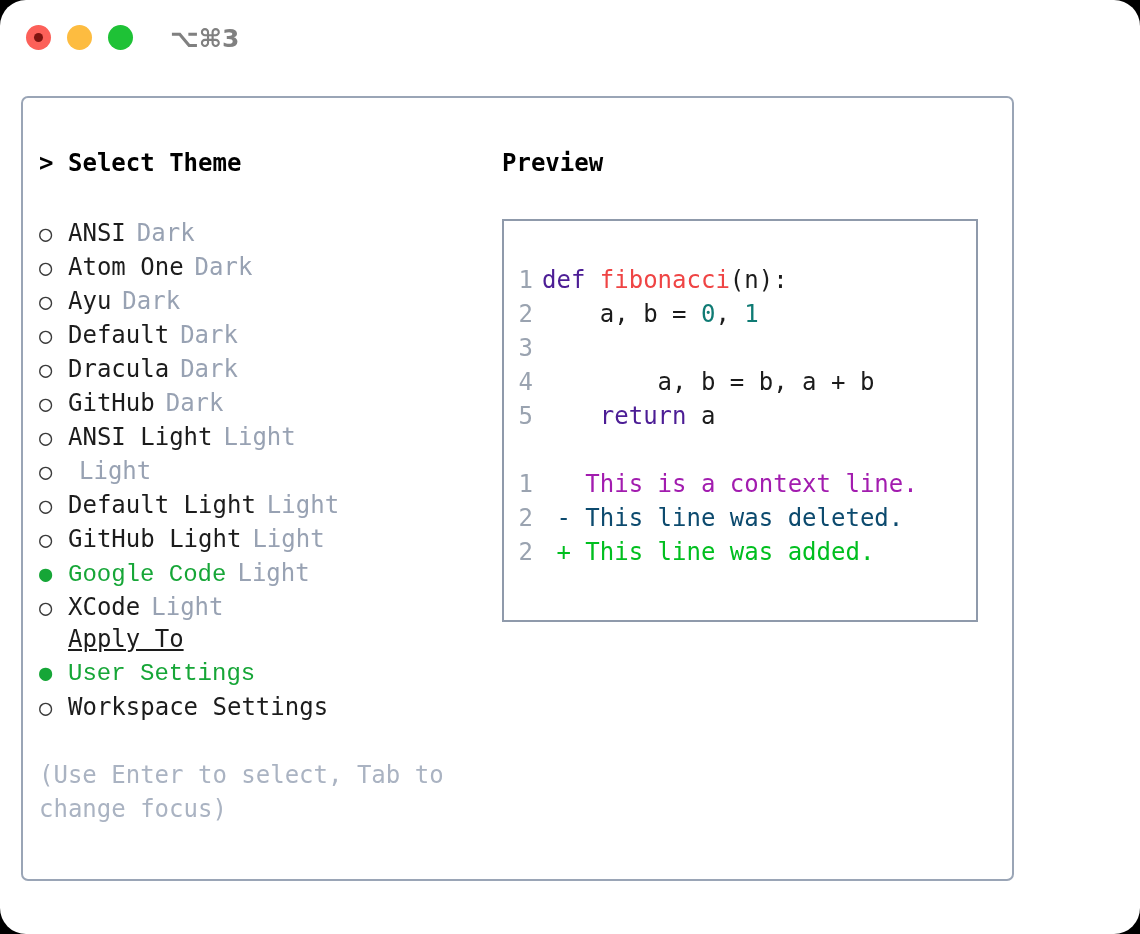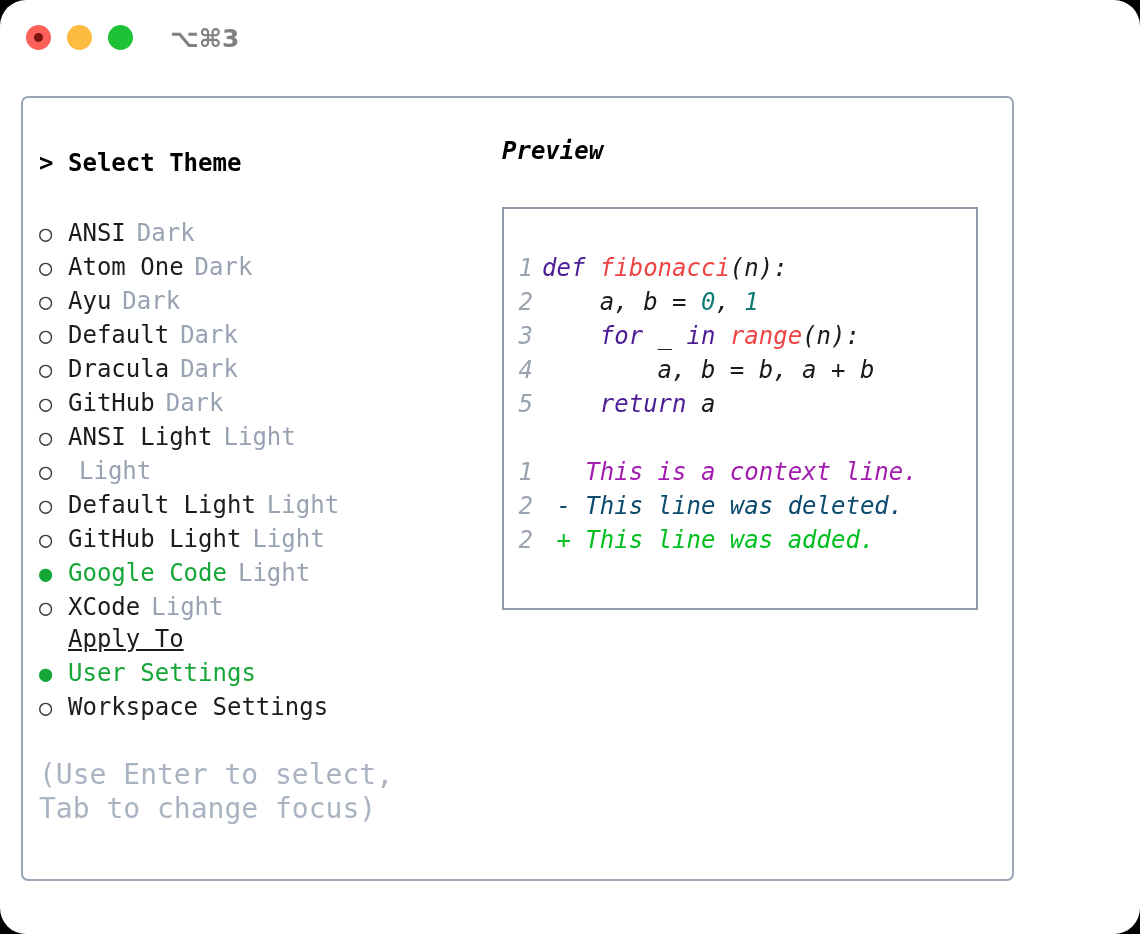--- a/index.html
+++ b/index.html
@@ -116,52 +116,52 @@
   }
   .marker.sel {
     color: #16a637;
   }
 
   .label {
     color: #1c1c1c;
   }
   .label.sel {
     color: #16a637;
+    font-family: Liberation Mono, monospace;
   }
 
   .tag {
     color: #98a2b3;
     margin-left: 11px;
     margin-top: 36px;
   }
 
   .section-label {
     color: #1c1c1c;
     padding-left: 29px;
     text-decoration: underline;
   }
 
   .spacer-sm { height: 34px; }
 
   .hint {
     margin-top: 34px;
-    font-size: 28px;
+    font-size: 24px;
     line-height: 34px;
     color: #aab3c2;
     width: 410px;
     white-space: normal;
   }
 
   
   .right-col {
     position: absolute;
     left: 479px;
-    top: 36px;
+    top: 48px;
     width: 490px;
-    font-style: italic;
   }
   .preview-title {
     font-size: 24px;
     line-height: 34px;
     font-weight: bold;
     color: #000000;
   }
 
   .code-box {
     margin-top: 39px;
@@ -306,21 +306,21 @@
       <div class="hint">(Use Enter to select, Tab to change focus)</div>
     </div>
 
     <div class="right-col">
       <div class="preview-title">Preview</div>
 
       <div class="code-box">
         <div id="code-lines">
             <div class="code-line"><span class="gutter">1</span><span class="code-text"><span class="tok-kw">def </span><span class="tok-fn">fibonacci</span><span class="tok-pl">(n):</span></span></div>
             <div class="code-line"><span class="gutter">2</span><span class="code-text"><span class="tok-pl">    a, b = </span><span class="tok-num">0</span><span class="tok-pl">, </span><span class="tok-num">1</span></span></div>
-            <div class="code-line"><span class="gutter">3</span><span class="code-text"><span class="tok-pl">    </span><span class="tok-kw">for</span><span class="tok-pl"> _ </span><span class="tok-kw">in</span><span class="tok-pl"> </span><span class="tok-fn">range</span><span class="tok-pl">(n):</span></span></div>
+            <div class="code-line"><span class="gutter">3</span></div>
             <div class="code-line"><span class="gutter">4</span><span class="code-text"><span class="tok-pl">        a, b = b, a + b</span></span></div>
             <div class="code-line"><span class="gutter">5</span><span class="code-text"><span class="tok-pl">    </span><span class="tok-kw">return</span><span class="tok-pl"> a</span></span></div>
           </div>
         <div class="blank-line"></div>
         <div id="diff-lines">
             <div class="code-line"><span class="gutter">1</span><span class="code-text"><span class="tok-ctx">   This is a context line.</span></span></div>
             <div class="code-line"><span class="gutter">2</span><span class="code-text"><span class="tok-del"> - This line was deleted.</span></span></div>
             <div class="code-line"><span class="gutter">2</span><span class="code-text"><span class="tok-add"> + This line was added.</span></span></div>
           </div>
       </div>

